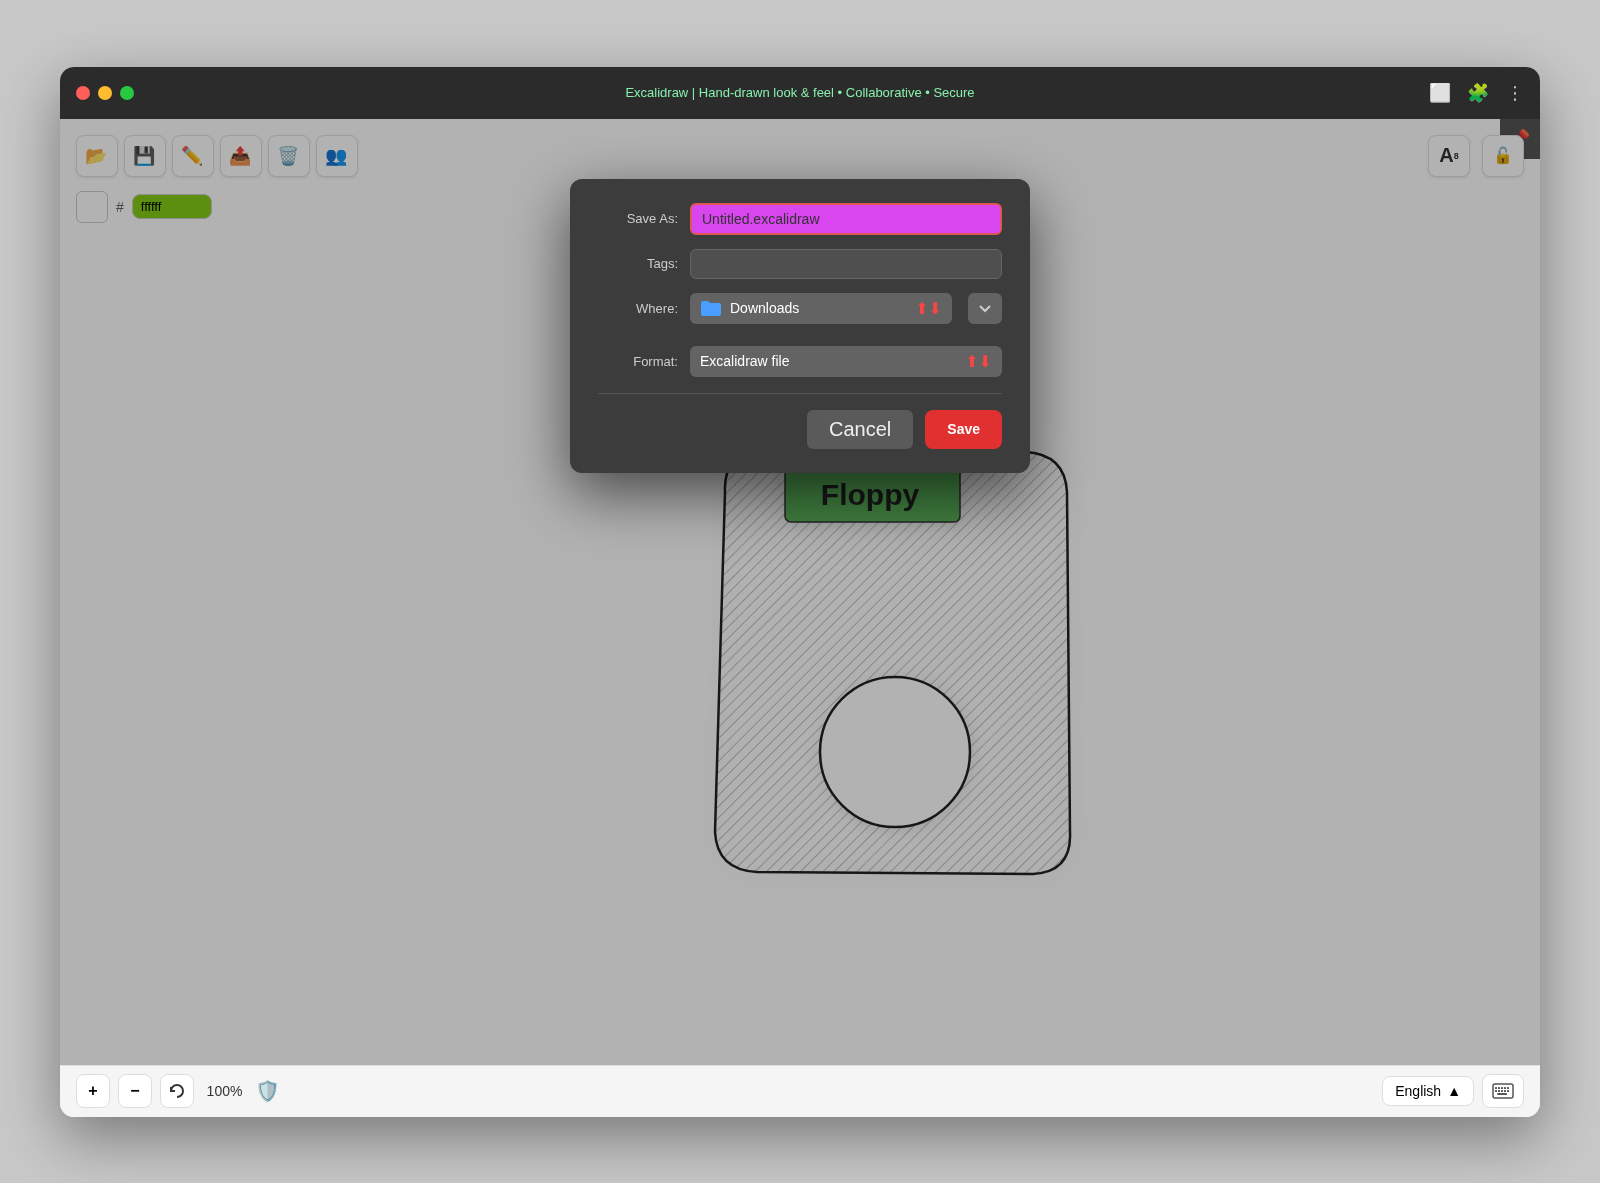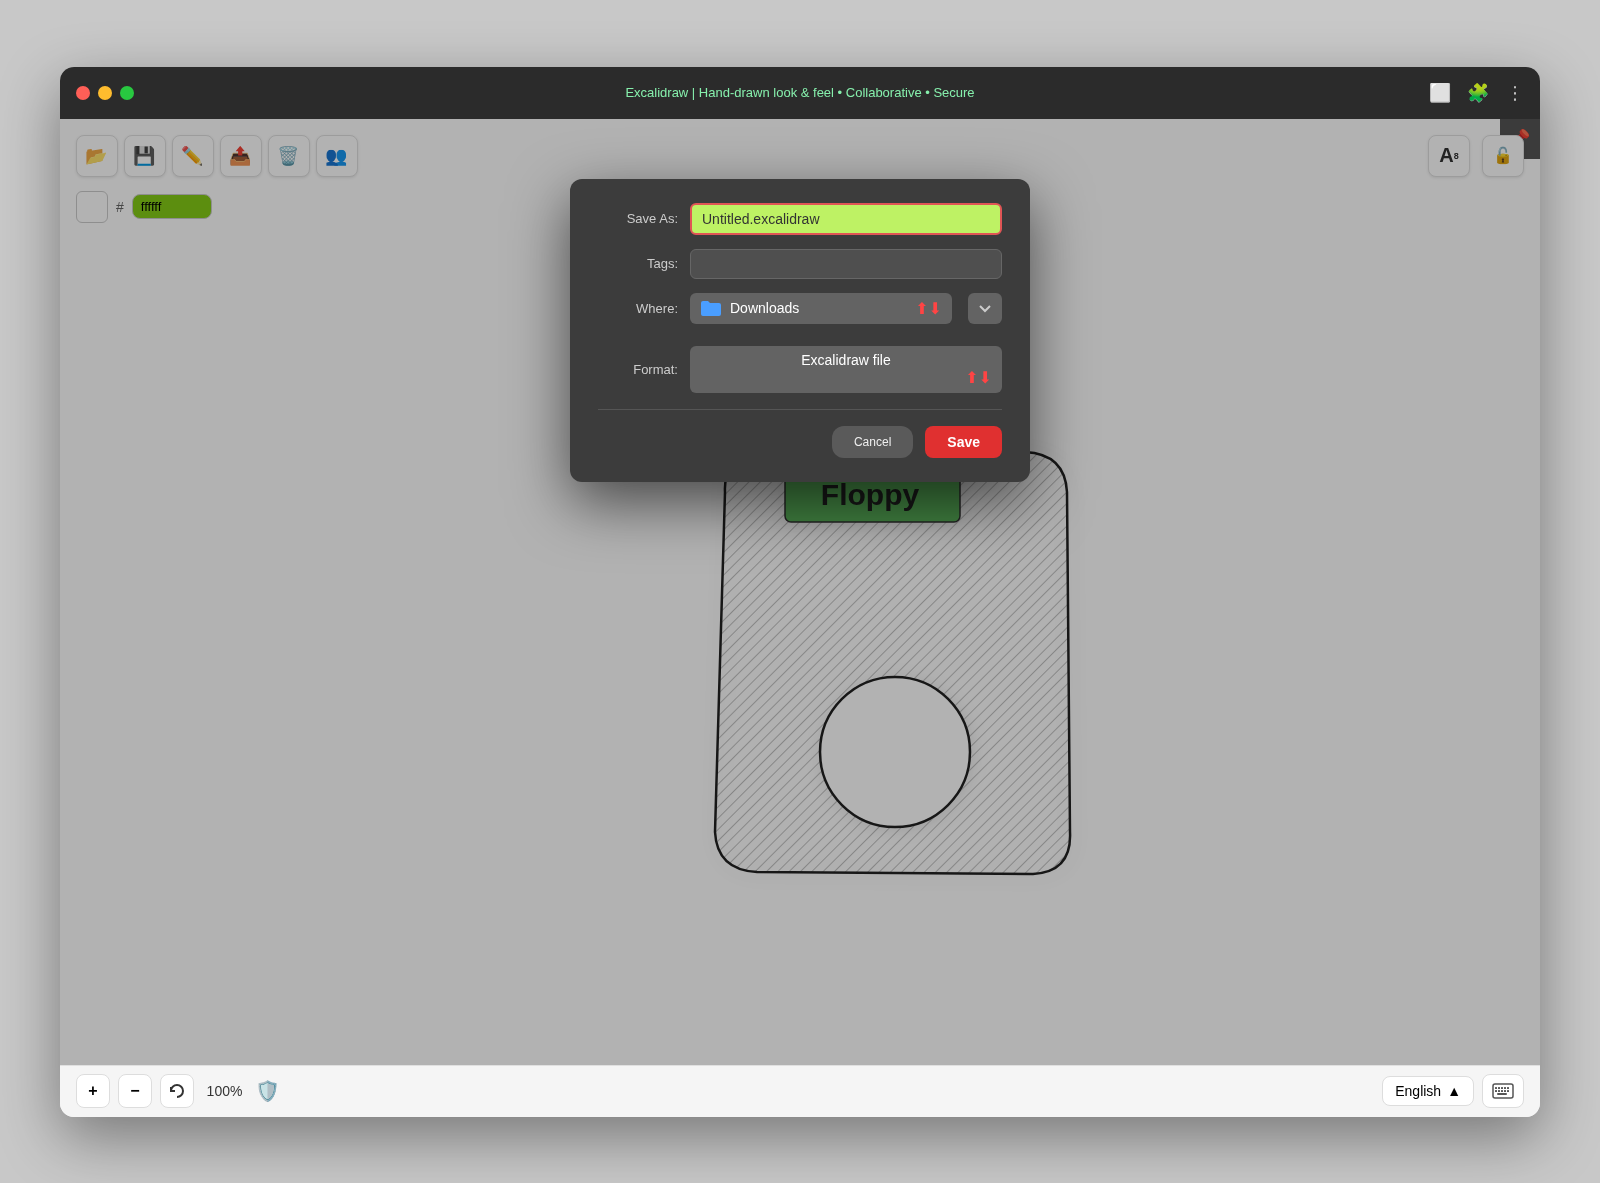--- a/index.html
+++ b/index.html
@@ -287,21 +287,21 @@
       color: #cccccc;
       font-size: 13px;
       width: 80px;
       text-align: right;
       margin-right: 12px;
       flex-shrink: 0;
     }
 
     .dialog-input {
       flex: 1;
-      background: #bef264;
+      background: #d946ef;
       border: 2px solid #e05555;
       border-radius: 6px;
       padding: 6px 10px;
       font-size: 14px;
       color: #333;
       outline: none;
     }
 
     .tags-input {
       flex: 1;
@@ -361,21 +361,20 @@
       width: 100%;
       background: #636363;
       border: none;
       border-radius: 6px;
       padding: 6px 10px;
       font-size: 14px;
       color: #fff;
       display: flex;
       align-items: center;
       cursor: pointer;
-      flex-direction: column;
     }
 
     .format-chevron {
       margin-left: auto;
       color: #ff4444;
       font-size: 16px;
     }
 
     .dialog-divider {
       height: 1px;
@@ -387,23 +386,23 @@
       display: flex;
       justify-content: flex-end;
       gap: 12px;
       margin-top: 8px;
     }
 
     .btn-cancel {
       background: #5a5a5a;
       color: #eee;
       border: none;
-      border-radius: 12px;
+      border-radius: 6px;
       padding: 8px 22px;
-      font-size: 12px;
+      font-size: 20px;
       cursor: pointer;
     }
 
     .btn-save {
       background: #e03030;
       color: white;
       border: none;
       border-radius: 8px;
       padding: 8px 22px;
       font-size: 14px;

